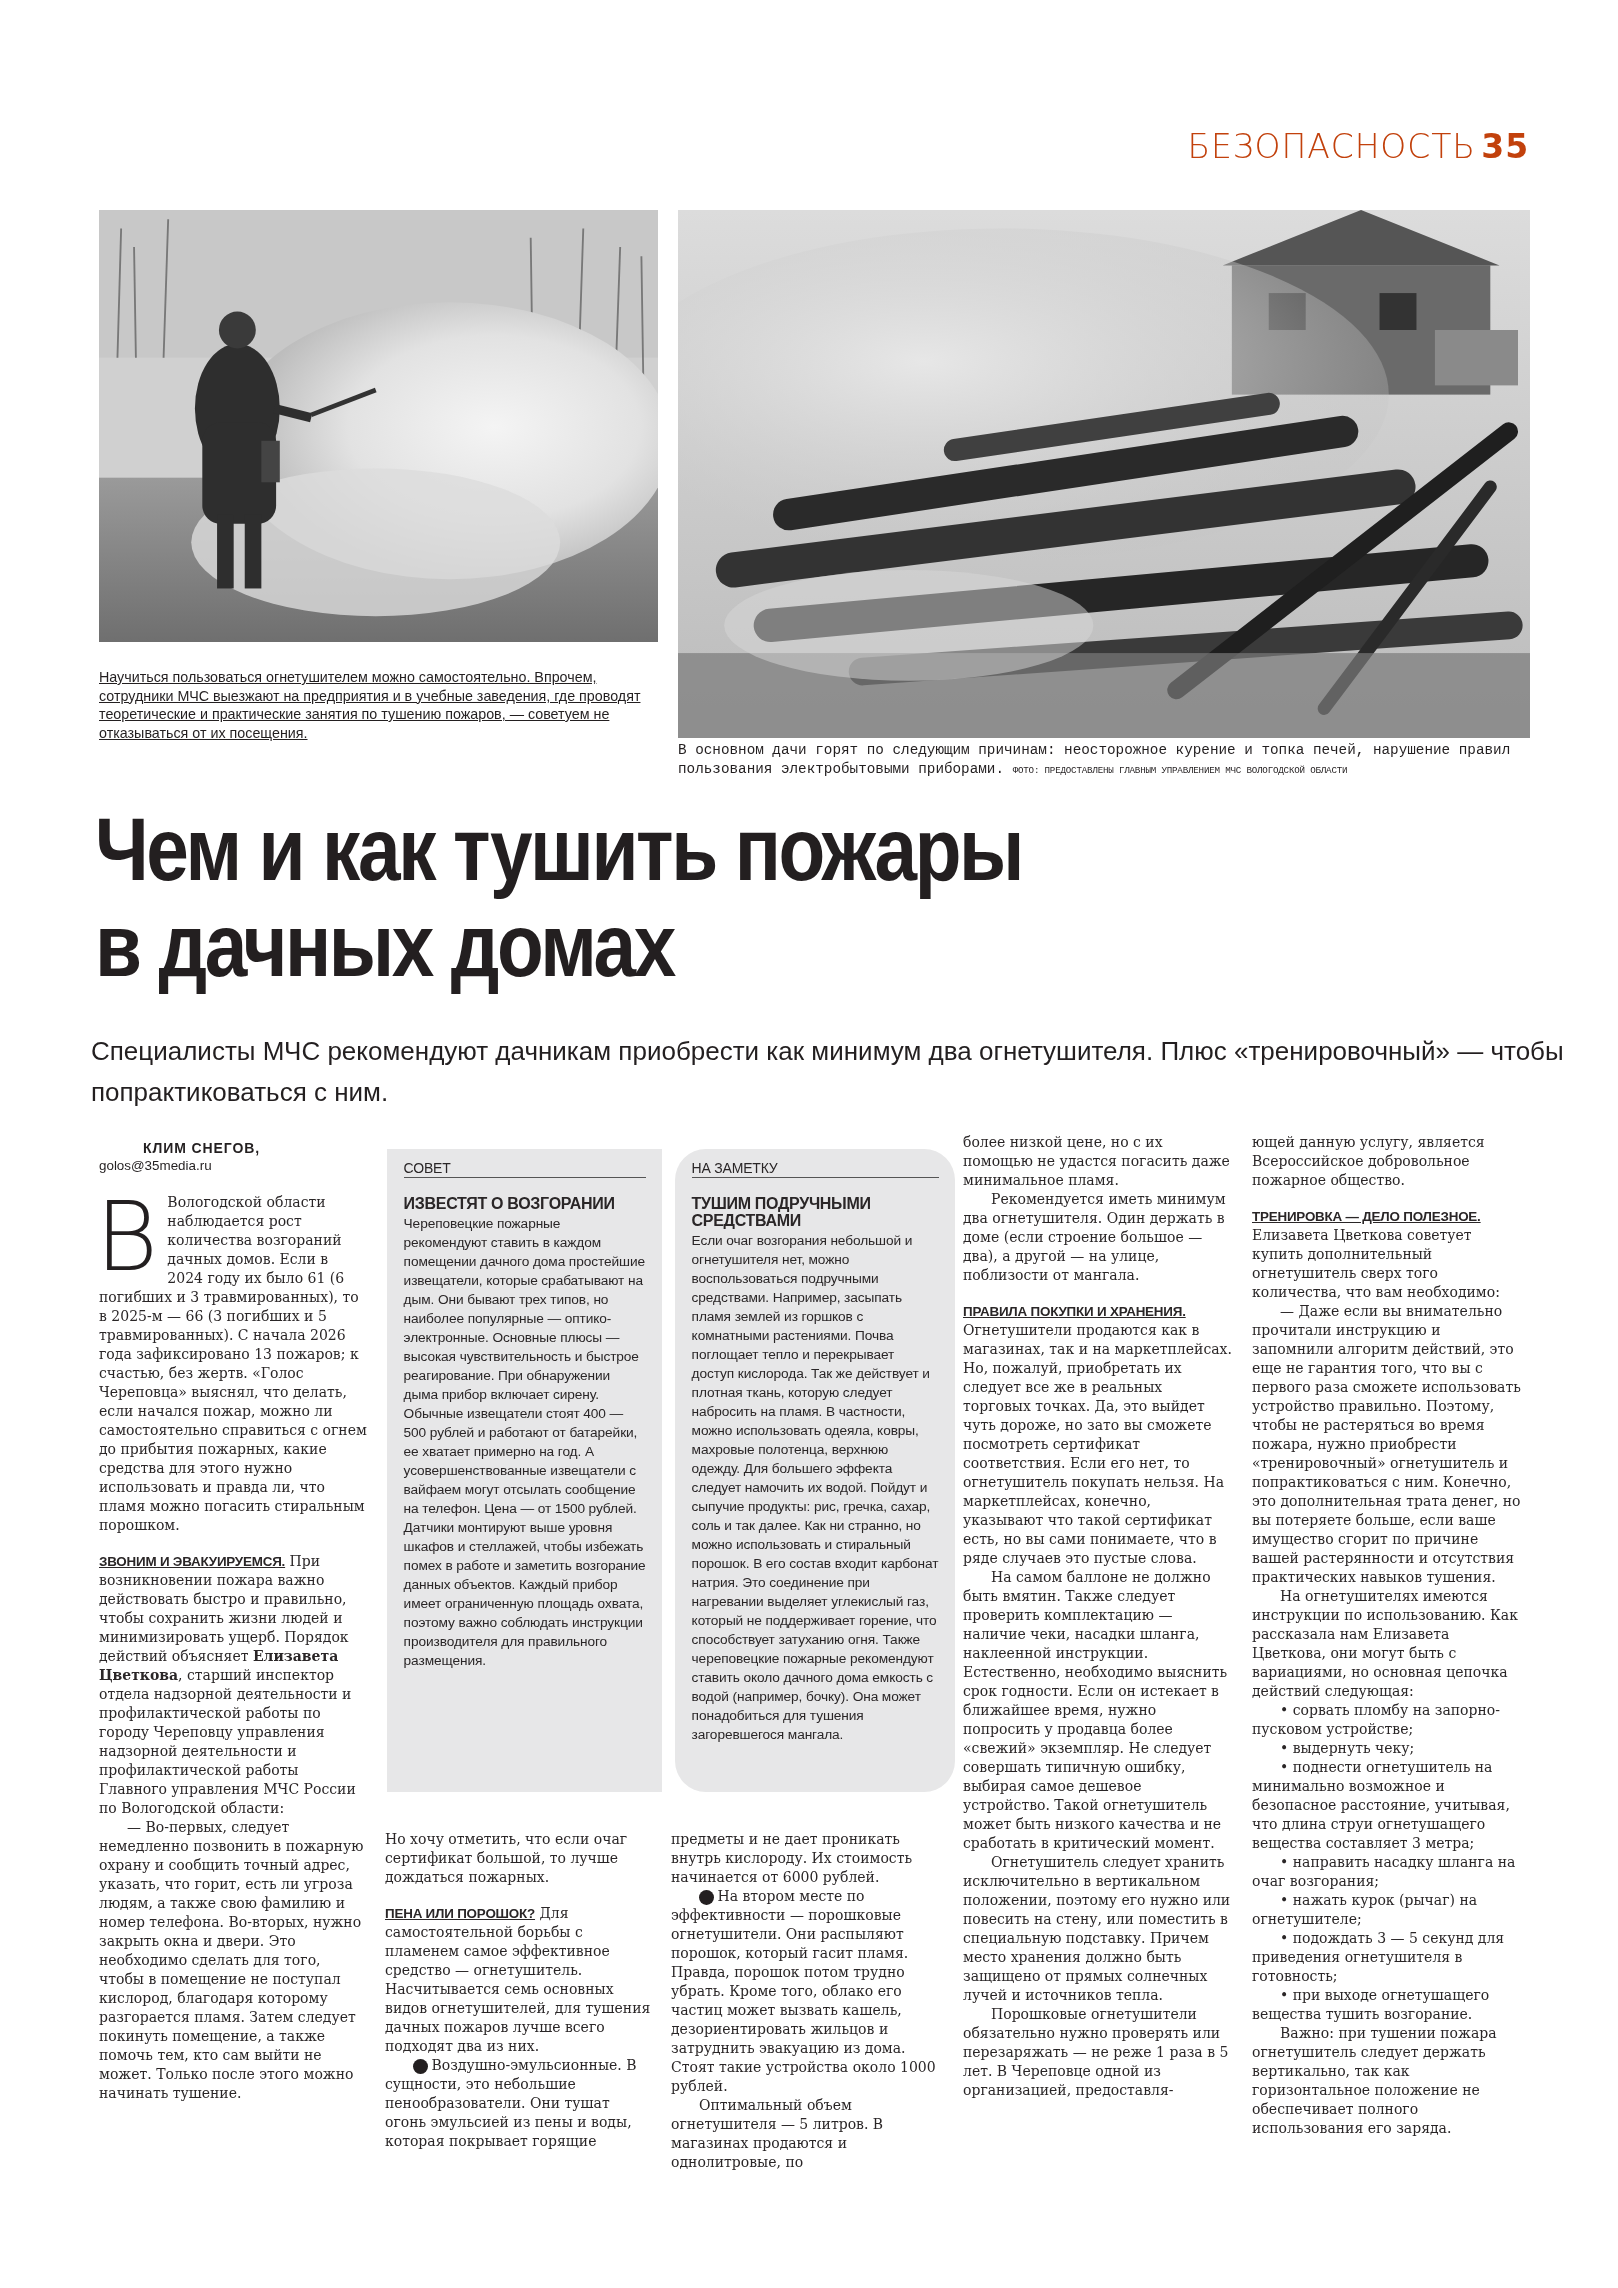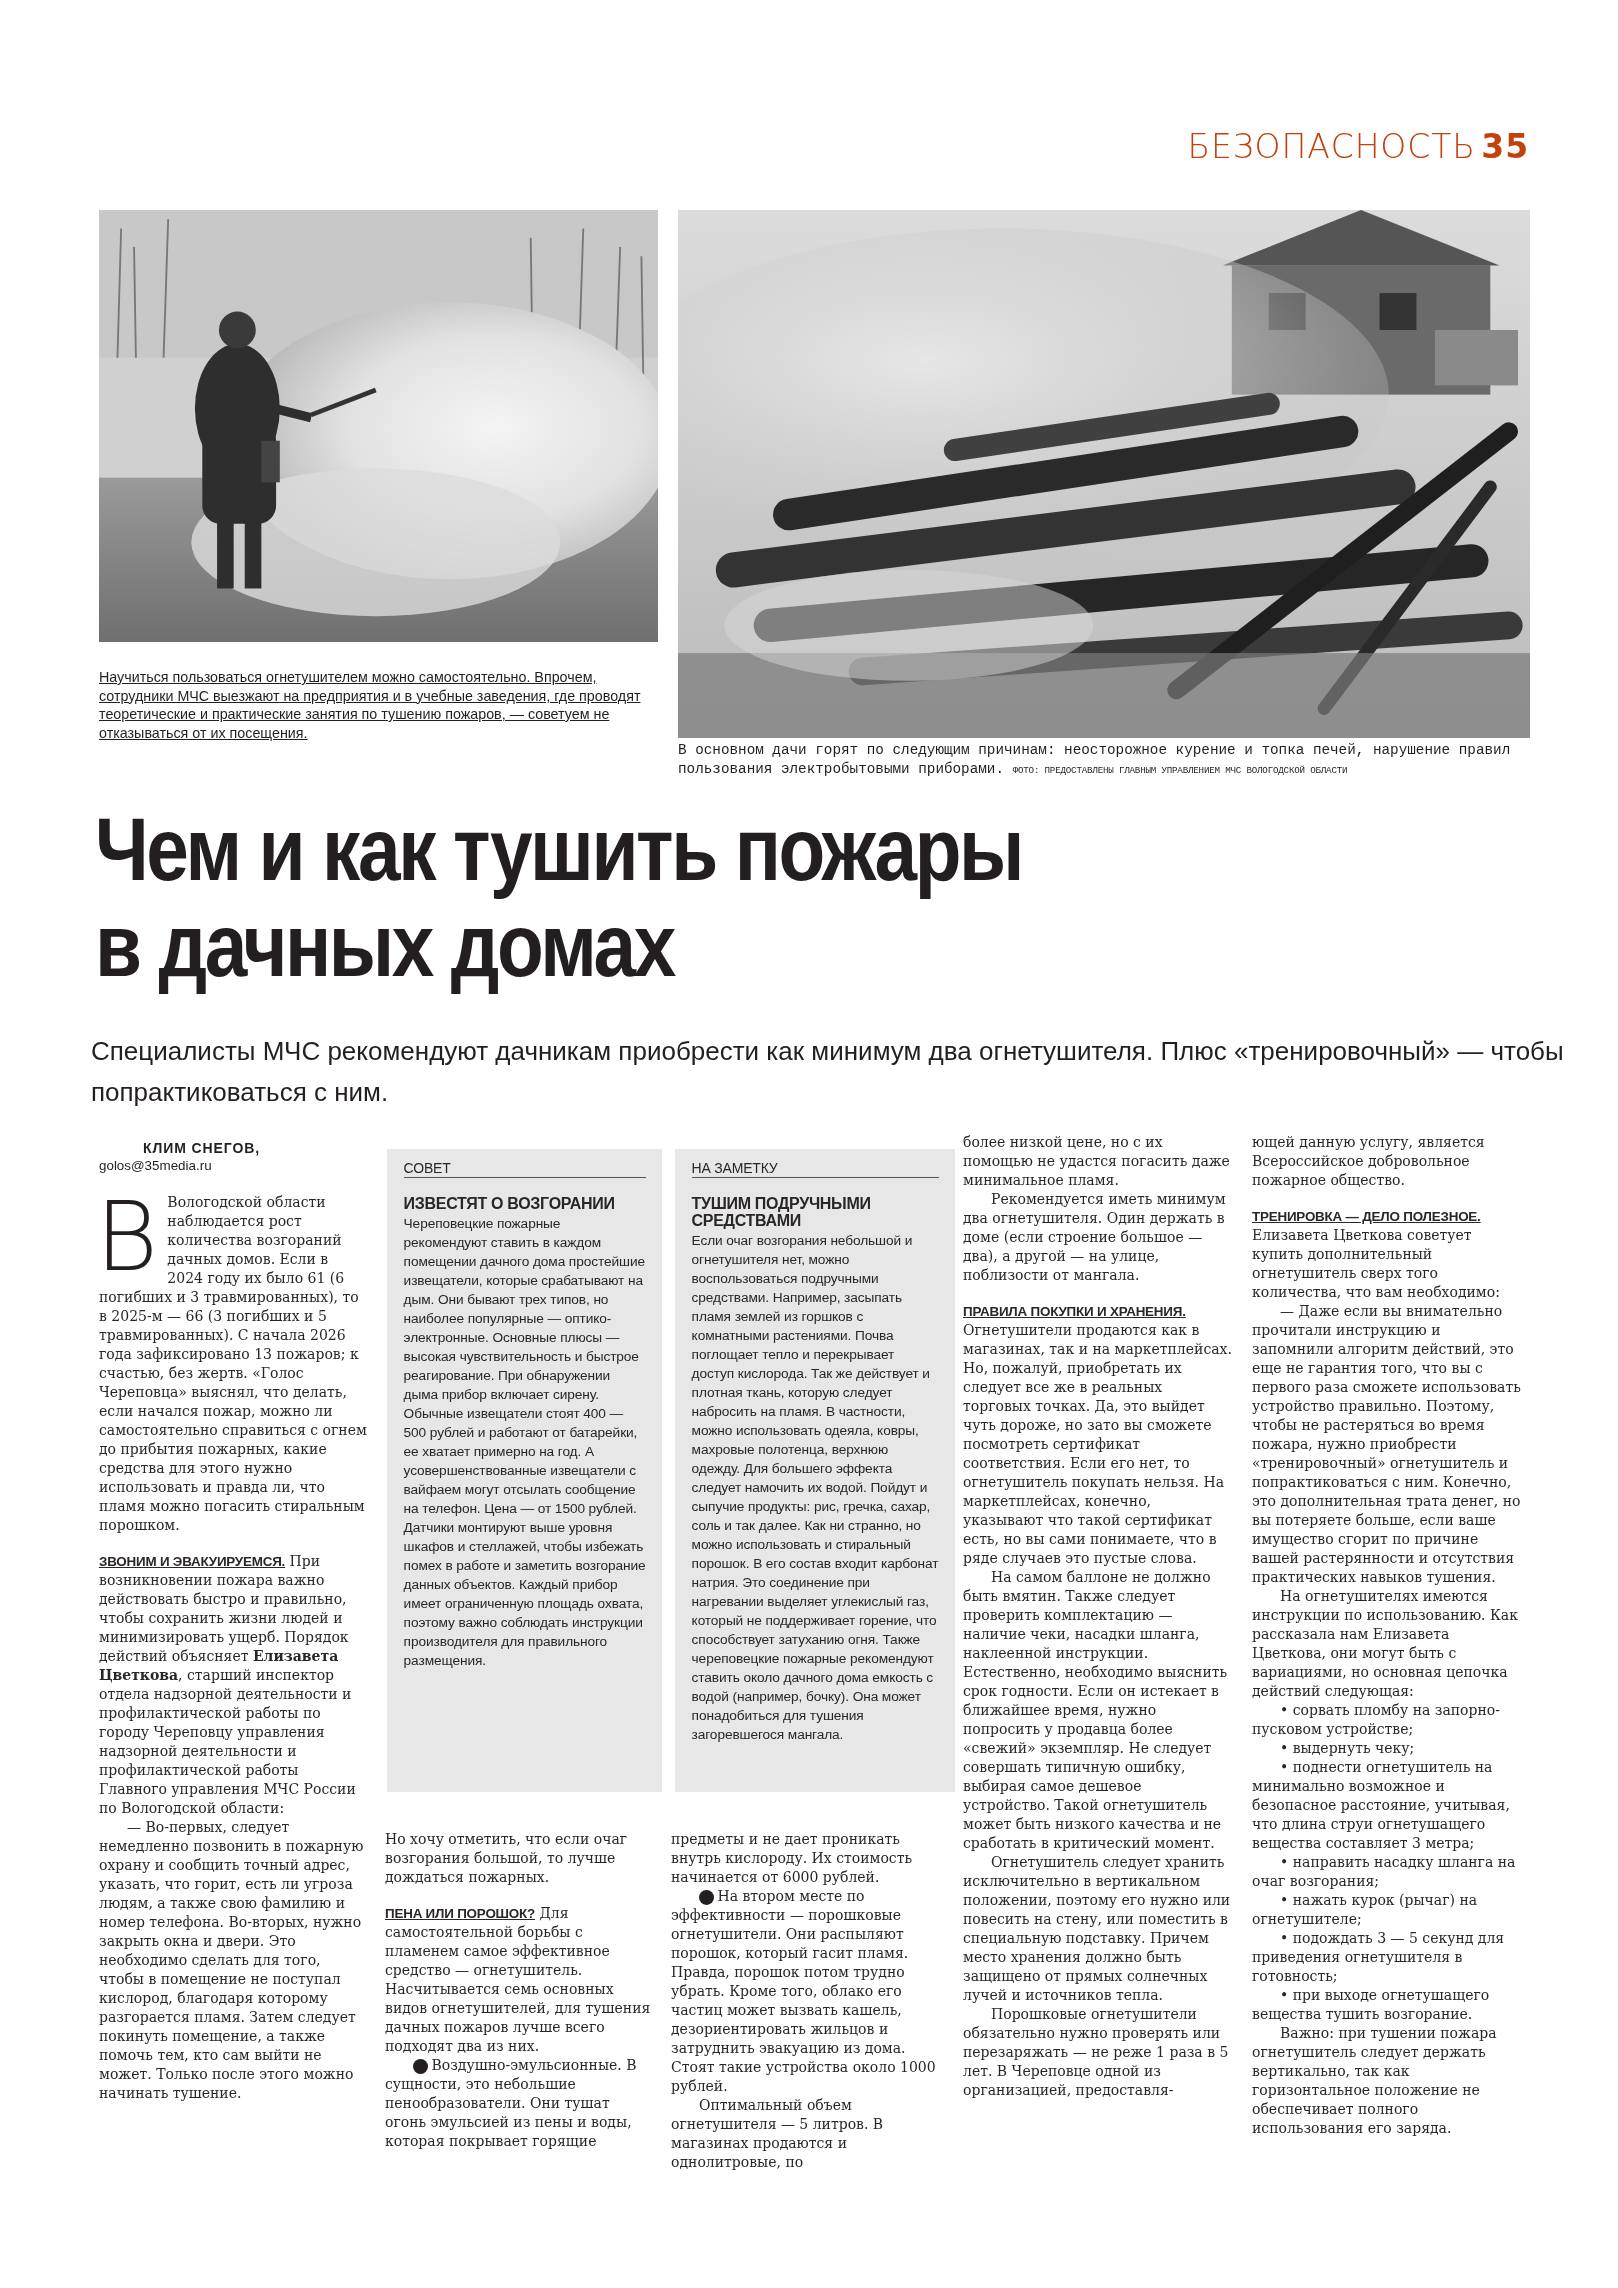--- a/index.html
+++ b/index.html
@@ -67,21 +67,21 @@
   .dropcap {
     float: left; font-family: "DejaVu Sans", sans-serif; font-weight: 200;
     font-size: 96px; line-height: 81px; margin: 3.7px 9.2px 0 -3.7px; color: #231f20;
   }
 
   .box {
     position: absolute; background: #e7e7e8; padding: 0 16.6px 18.5px 16.6px;
     font-family: "Liberation Sans", sans-serif; color: #2a2627;
   }
   #box-sovet { left: 387px; top: 1149px; width: 242px; height: 624px; }
-  #box-zametka { left: 675px; top: 1149px; width: 247px; height: 624px; }
+  #box-zametka { left: 675px; top: 1149px; width: 247px; height: 624px; border-radius: 31px; }
   .box .kicker {
     font-size: 14px; padding-top: 11px; padding-bottom: 1px;
     border-bottom: 1.4px solid #555; text-transform: uppercase; letter-spacing: -0.2px;
   }
   .box .title {
     font-weight: bold; font-size: 16px; line-height: 17.5px; margin-top: 16.6px;
     text-transform: uppercase; letter-spacing: -0.3px;
   }
   .box .body { font-size: 13.7px; line-height: 19px; margin-top: 1.8px; letter-spacing: -0.1px; }
 
@@ -195,21 +195,21 @@
   <p class="indent">— Во-первых, следует немедленно позвонить в пожарную охрану и сообщить точный адрес, указать, что горит, есть ли угроза людям, а также свою фамилию и номер телефона. Во-вторых, нужно закрыть окна и двери. Это необходимо сделать для того, чтобы в помещение не поступал кислород, благодаря которому разгорается пламя. Затем следует покинуть помещение, а также помочь тем, кто сам выйти не может. Только после этого можно начинать тушение.</p>
 </div>
 
 <div class="box" id="box-sovet">
   <div class="kicker">СОВЕТ</div>
   <div class="title">ИЗВЕСТЯТ О ВОЗГОРАНИИ</div>
   <div class="body">Череповецкие пожарные рекомендуют ставить в каждом помещении дачного дома простейшие извещатели, которые срабатывают на дым. Они бывают трех типов, но наиболее популярные — оптико-электронные. Основные плюсы — высокая чувствительность и быстрое реагирование. При обнаружении дыма прибор включает сирену. Обычные извещатели стоят 400 — 500 рублей и работают от батарейки, ее хватает примерно на год. А усовершенствованные извещатели с вайфаем могут отсылать сообщение на телефон. Цена — от 1500 рублей. Датчики монтируют выше уровня шкафов и стеллажей, чтобы избежать помех в работе и заметить возгорание данных объектов. Каждый прибор имеет ограниченную площадь охвата, поэтому важно соблюдать инструкции производителя для правильного размещения.</div>
 </div>
 
 <div class="col" id="col2b">
-  <p>Но хочу отметить, что если очаг возгорания большой, то лучше дождаться пожарных.</p>
+  <p>Но хочу отметить, что если очаг сертификат большой, то лучше дождаться пожарных.</p>
   <div class="gap"></div>
   <p>
     <span class="sub">ПЕНА ИЛИ ПОРОШОК?</span><span> Для самостоятельной борьбы с пламенем самое эффективное средство — огнетушитель. Насчитывается семь основных видов огнетушителей, для тушения дачных пожаров лучше всего подходят два из них.</span>
   </p>
   <p class="indent">
     <span class="num-circle">1</span><span>Воздушно-эмульсионные. В сущности, это небольшие пенообразователи. Они тушат огонь эмульсией из пены и воды, которая покрывает горящие</span>
   </p>
 </div>
 
 <div class="box" id="box-zametka">

